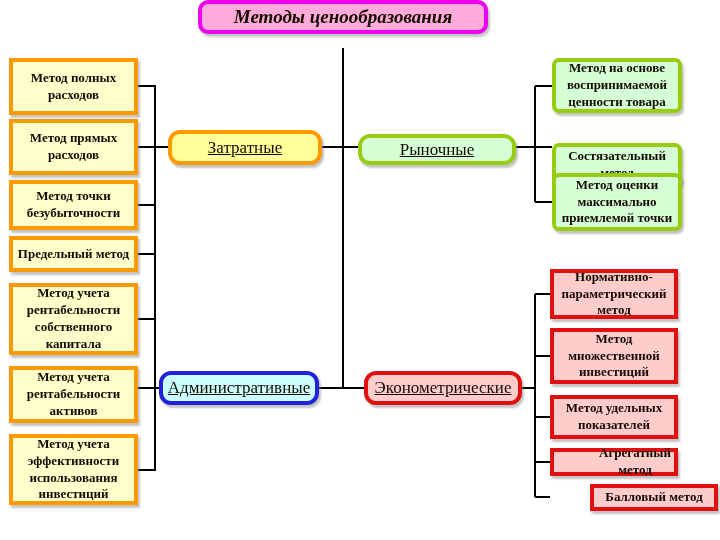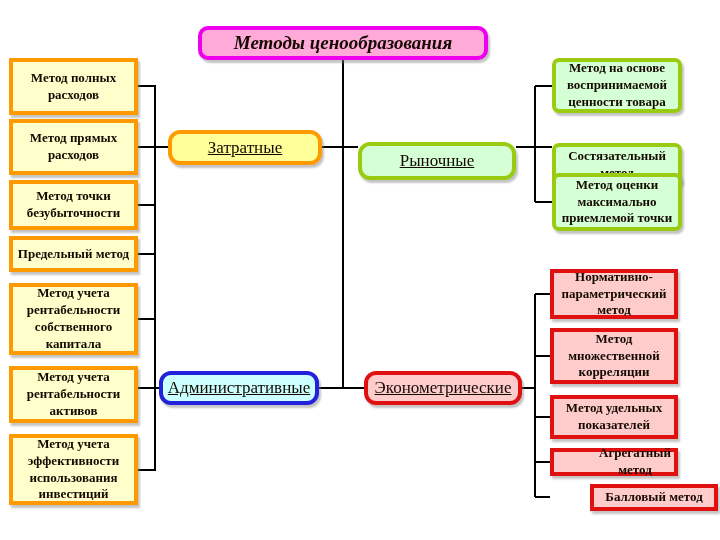--- a/index.html
+++ b/index.html
@@ -76,38 +76,38 @@
 
     <line class="wire" x1="535" y1="294" x2="535" y2="497"></line>
     <line class="wire" x1="535" y1="294" x2="550" y2="294"></line>
     <line class="wire" x1="535" y1="356" x2="550" y2="356"></line>
     <line class="wire" x1="535" y1="417" x2="550" y2="417"></line>
     <line class="wire" x1="535" y1="462" x2="550" y2="462"></line>
     <line class="wire" x1="535" y1="497" x2="550" y2="497"></line>
     <line class="wire" x1="522" y1="388" x2="535" y2="388"></line>
   </svg>
 
-  <div class="node title-node" style="left:198px;top:26px;width:290px;height:34px;">Методы ценообразования</div>
+  <div class="node title-node" style="left:198px;top:0;width:290px;height:34px;">Методы ценообразования</div>
 
   <div class="node category c-cost" style="left:168px;top:130px;width:154px;height:35px;">Затратные</div>
-  <div class="node category c-market" style="left:358px;top:142px;width:158px;height:38px;">Рыночные</div>
+  <div class="node category c-market" style="left:358px;top:134px;width:158px;height:31px;">Рыночные</div>
   <div class="node category c-admin" style="left:159px;top:371px;width:160px;height:34px;">Административные</div>
   <div class="node category c-econ" style="left:364px;top:371px;width:158px;height:34px;">Эконометрические</div>
 
   <div class="node method m-left" style="left:9px;top:58px;width:129px;height:57px;">Метод полных расходов</div>
   <div class="node method m-left" style="left:9px;top:119px;width:129px;height:56px;">Метод прямых расходов</div>
   <div class="node method m-left" style="left:9px;top:180px;width:129px;height:50px;">Метод точки безубыточности</div>
   <div class="node method m-left" style="left:9px;top:236px;width:129px;height:36px;">Предельный метод</div>
   <div class="node method m-left" style="left:9px;top:283px;width:129px;height:72px;">Метод учета рентабельности собственного капитала</div>
   <div class="node method m-left" style="left:9px;top:366px;width:129px;height:57px;">Метод учета рентабельности активов</div>
   <div class="node method m-left" style="left:9px;top:434px;width:129px;height:71px;">Метод учета эффективности использования инвестиций</div>
 
   <div class="node method m-market" style="left:552px;top:58px;width:130px;height:55px;">Метод на основе воспринимаемой ценности товара</div>
   <div class="node method m-market" style="left:552px;top:143px;width:130px;height:44px;">Состязательный метод</div>
   <div class="node method m-market" style="left:552px;top:173px;width:130px;height:58px;">Метод оценки максимально приемлемой точки</div>
 
   <div class="node method m-econ" style="left:550px;top:269px;width:128px;height:50px;">Нормативно-параметрический метод</div>
-  <div class="node method m-econ" style="left:550px;top:328px;width:128px;height:56px;">Метод множественной корреляции</div>
+  <div class="node method m-econ" style="left:550px;top:328px;width:128px;height:56px;">Метод множественной инвестиций</div>
   <div class="node method m-econ" style="left:550px;top:395px;width:128px;height:44px;">Метод удельных показателей</div>
   <div class="node method m-econ" style="left:550px;top:448px;width:128px;height:28px;padding-left:44px;">Агрегатный метод</div>
   <div class="node method m-econ" style="left:550px;top:484px;width:128px;height:27px;margin-left:40px;">Балловый метод</div>
 
 </div>
 
 </body></html>

